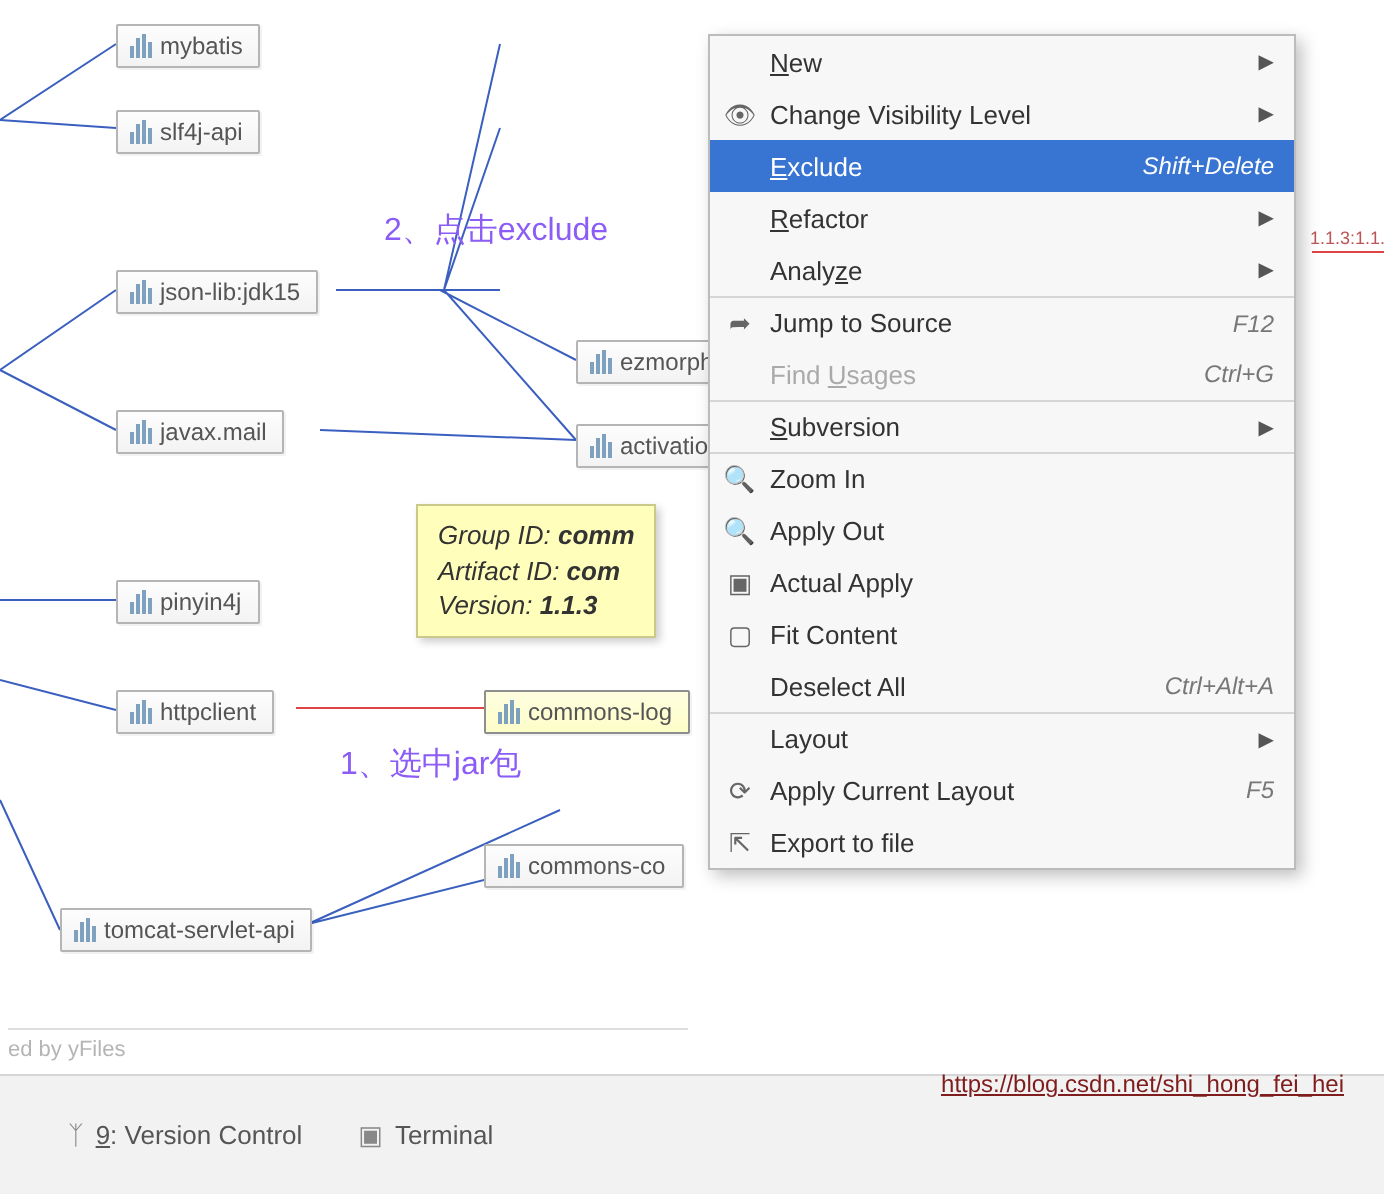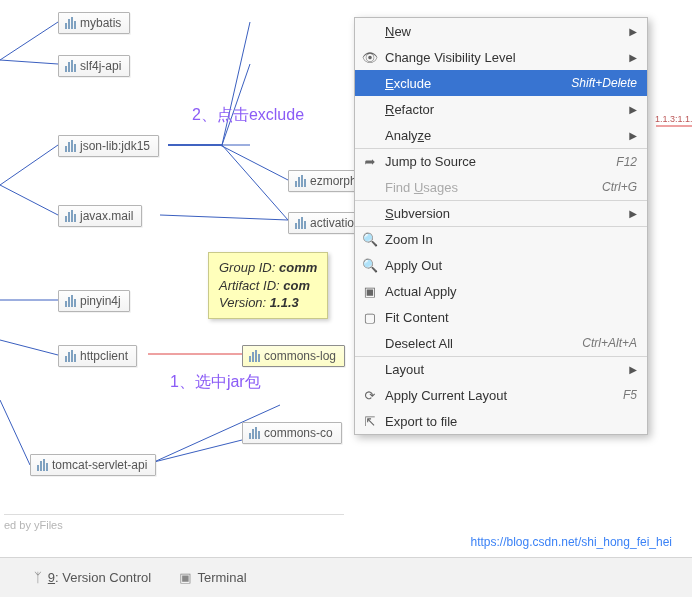--- a/index.html
+++ b/index.html
@@ -48,23 +48,23 @@
   .ctx-row.sep-before { border-top: 1px solid #d5d5d5; }
   .ctx-row .arrow { margin-left: auto; color: #555; font-size: 10px; }
   .ctx-row .hot { margin-left: auto; color: #777; font-size: 12px; font-style: italic; }
   .ctx-row.sel { background: #3874d1; color: #fff; }
   .ctx-row.sel .hot { color: #fff; }
   .ctx-row.dis { color: #aaa; }
   .ctx-row u { text-decoration: underline; }
   .cico { position: absolute; left: 6px; width: 18px; height: 18px; display: flex; align-items: center; justify-content: center; font-size: 13px; color: #666; }
 
   .credit { position: absolute; left: 4px; top: 514px; font-size: 11px; color: #b5b5b5; border-top: 1px solid #ddd; width: 340px; padding-top: 4px; }
-  .toolbar { position: absolute; left: 0; bottom: 0; height: 40px; width: 692px; background: #f2f2f2; border-top: 1px solid #d5d5d5; display: flex; align-items: center; gap: 28px; padding-left: 34px; font-size: 13px; color: #555; }
+  .toolbar { position: absolute; left: 0; bottom: 0; height: 60px; width: 692px; background: #f2f2f2; border-top: 1px solid #d5d5d5; display: flex; align-items: center; gap: 28px; padding-left: 34px; font-size: 13px; color: #555; }
   .toolbar .tico { color: #888; margin-right: 6px; display:inline-block; }
-  .wm { position:absolute; right:20px; bottom:48px; font-size:12px; color:#3b82f6; }
+  .wm { position:absolute; right:20px; bottom:48px; font-size:12px; color:#7f1d1d;text-decoration:underline; }
 </style>
 </head>
 <body>
 
 <div class="canvas">
   <svg class="edges" width="692" height="597">
     <g stroke="#3a5fbf" stroke-width="1" fill="none">
       <path d="M0,60 L58,22 M0,60 L58,64 M0,185 L58,145 M0,185 L58,215 M0,300 L58,300 M0,340 L58,355 M0,400 L30,465"></path>
       <path d="M168,145 L222,145 L250,22 M168,145 L222,145 L250,64 M168,145 L250,145 M168,145 L220,145 L288,180 M168,145 L222,145 L288,220"></path>
       <path d="M160,215 L288,220"></path>

